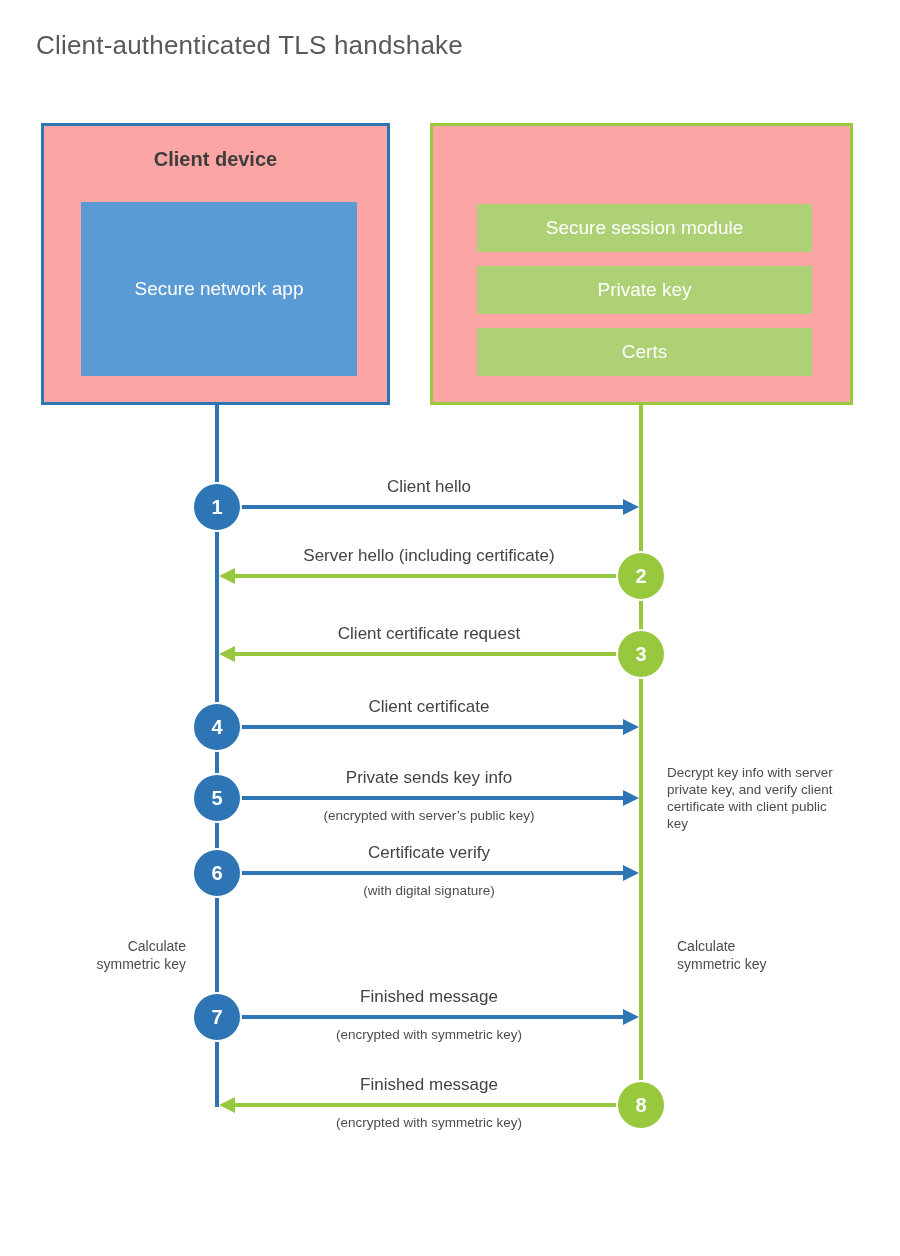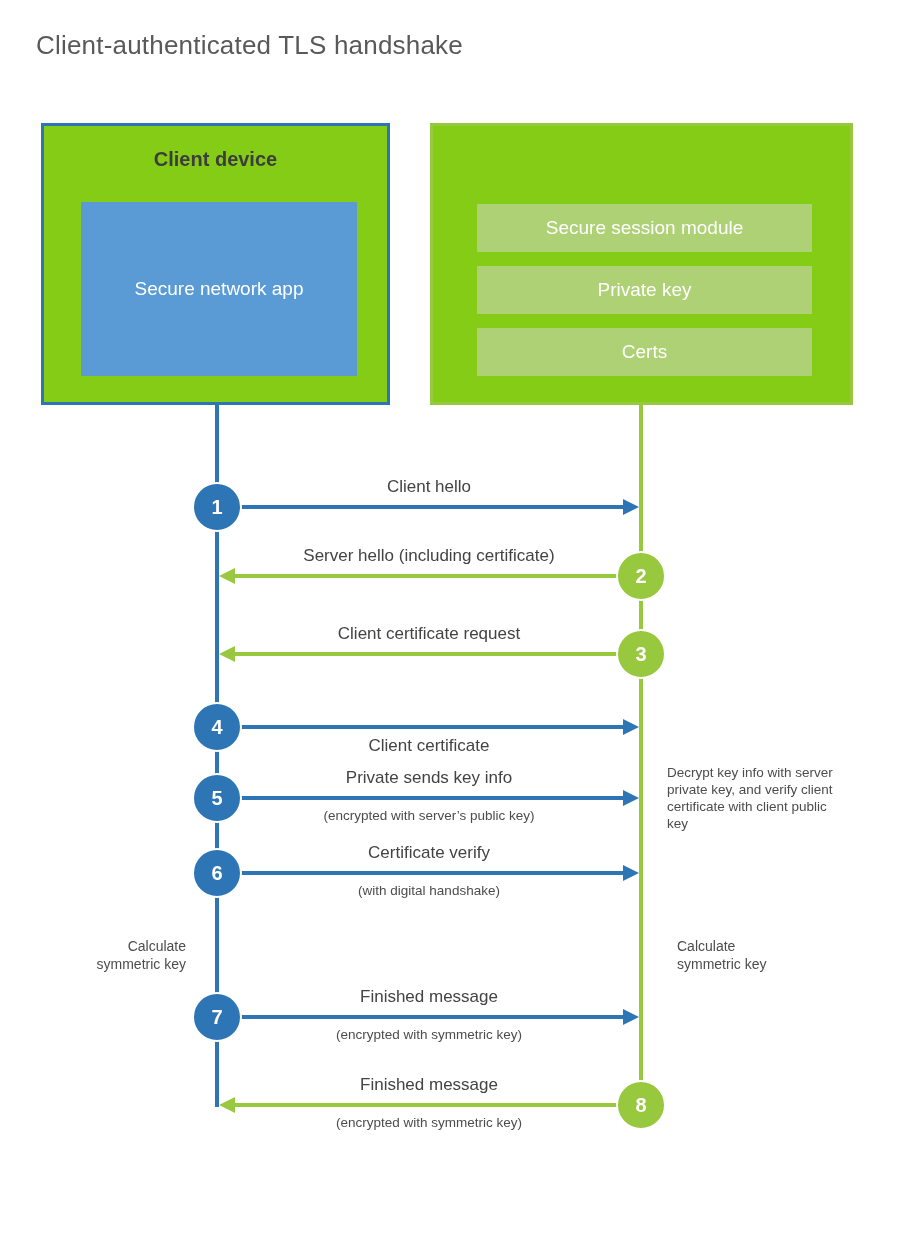--- a/index.html
+++ b/index.html
@@ -6,21 +6,21 @@
     --blue:#2e75b6; --blue-fill:#5b9bd5; --green:#97c83d; --green-fill:#aed175;
     --heading:#3d3d3d; --title:#595959; --label:#434343; --note:#4c4c4c;
   }
   *{margin:0;padding:0;box-sizing:border-box;}
   html,body{background:#fff;}
   body{width:900px;height:1256px;font-family:"Liberation Sans",sans-serif;position:relative;overflow:hidden;}
   #canvas{position:absolute;left:0;top:0;width:900px;height:1256px;}
 
   .page-title{position:absolute;left:36px;top:30px;font-size:26px;font-weight:300;color:var(--title);letter-spacing:.2px;}
 
-  .actor-box{position:absolute;top:123px;height:282px;background:#84cc16;border:3px solid;}
+  .actor-box{position:absolute;top:123px;height:282px;background:#fca5a5;border:3px solid;}
   .client-box{left:41px;width:349px;border-color:var(--blue);}
   .server-box{left:430px;width:423px;border-color:var(--green);}
   .actor-title{margin-top:22px;text-align:center;font-size:20px;font-weight:700;color:var(--heading);}
 
   .app-box{position:absolute;left:37px;top:76px;width:276px;height:174px;background:var(--blue-fill);
            display:flex;align-items:center;justify-content:center;}
   .app-box span{display:block;width:170px;text-align:center;color:#fff;font-size:19px;line-height:28px;}
 
   .bars{position:absolute;left:44px;top:78px;width:335px;}
   .server-bar{height:48px;margin-bottom:14px;background:var(--green-fill);
@@ -89,35 +89,35 @@
       <div class="msg-head" style="top: 646px; left: 219px; border-right: 16px solid rgb(151, 200, 61);"></div>
       <div class="step-circle" style="left: 616px; top: 629px; background: rgb(151, 200, 61);">
         <span>3</span>
       </div>
       <div class="msg-label" style="top: 622px;">Client certificate request</div>
       <div class="msg-line" style="top: 725px; left: 217px; width: 406px; background: rgb(46, 117, 182);"></div>
       <div class="msg-head" style="top: 719px; left: 623px; border-left: 16px solid rgb(46, 117, 182);"></div>
       <div class="step-circle" style="left: 192px; top: 702px; background: rgb(46, 117, 182);">
         <span>4</span>
       </div>
-      <div class="msg-label" style="top: 695px; margin-top: 39px;">Client certificate</div>
+      <div class="msg-label" style="top: 695px;">Client certificate</div>
       <div class="msg-line" style="top: 796px; left: 217px; width: 406px; background: rgb(46, 117, 182);"></div>
       <div class="msg-head" style="top: 790px; left: 623px; border-left: 16px solid rgb(46, 117, 182);"></div>
       <div class="step-circle" style="left: 192px; top: 773px; background: rgb(46, 117, 182);">
         <span>5</span>
       </div>
       <div class="msg-label" style="top: 766px;">Private sends key info</div>
       <div class="msg-sub" style="top: 808px;">(encrypted with server’s public key)</div>
       <div class="msg-line" style="top: 871px; left: 217px; width: 406px; background: rgb(46, 117, 182);"></div>
       <div class="msg-head" style="top: 865px; left: 623px; border-left: 16px solid rgb(46, 117, 182);"></div>
       <div class="step-circle" style="left: 192px; top: 848px; background: rgb(46, 117, 182);">
         <span>6</span>
       </div>
       <div class="msg-label" style="top: 841px;">Certificate verify</div>
-      <div class="msg-sub" style="top: 883px;">(with digital handshake)</div>
+      <div class="msg-sub" style="top: 883px;">(with digital signature)</div>
       <div class="msg-line" style="top: 1015px; left: 217px; width: 406px; background: rgb(46, 117, 182);"></div>
       <div class="msg-head" style="top: 1009px; left: 623px; border-left: 16px solid rgb(46, 117, 182);"></div>
       <div class="step-circle" style="left: 192px; top: 992px; background: rgb(46, 117, 182);">
         <span>7</span>
       </div>
       <div class="msg-label" style="top: 985px;">Finished message</div>
       <div class="msg-sub" style="top: 1027px;">(encrypted with symmetric key)</div>
       <div class="msg-line" style="top: 1103px; left: 235px; width: 406px; background: rgb(151, 200, 61);"></div>
       <div class="msg-head" style="top: 1097px; left: 219px; border-right: 16px solid rgb(151, 200, 61);"></div>
       <div class="step-circle" style="left: 616px; top: 1080px; background: rgb(151, 200, 61);">

